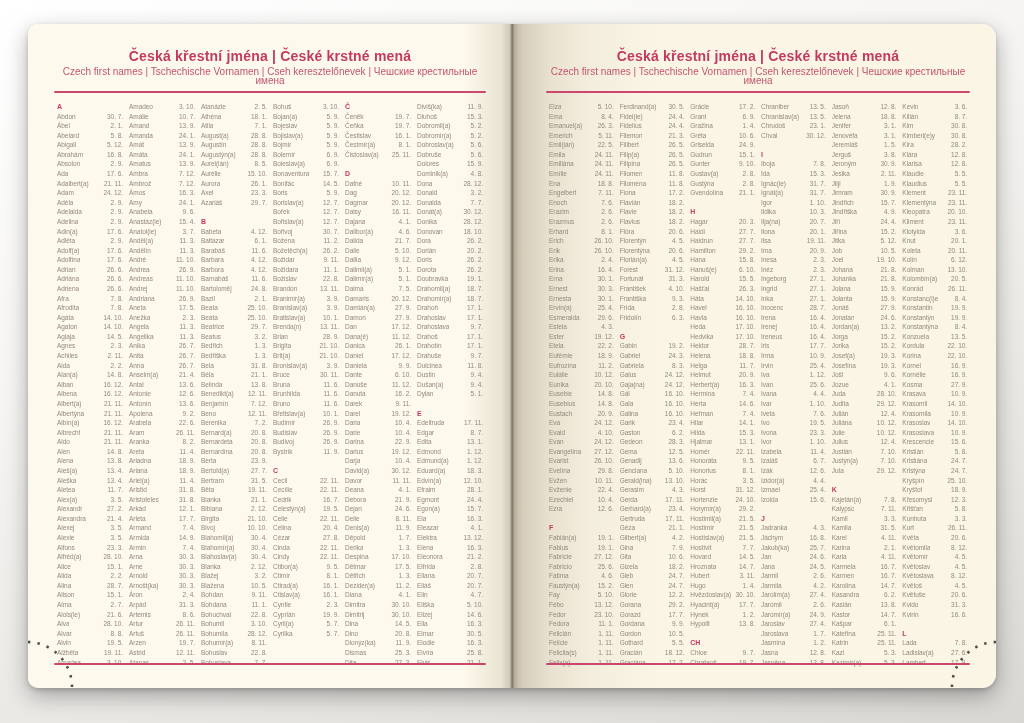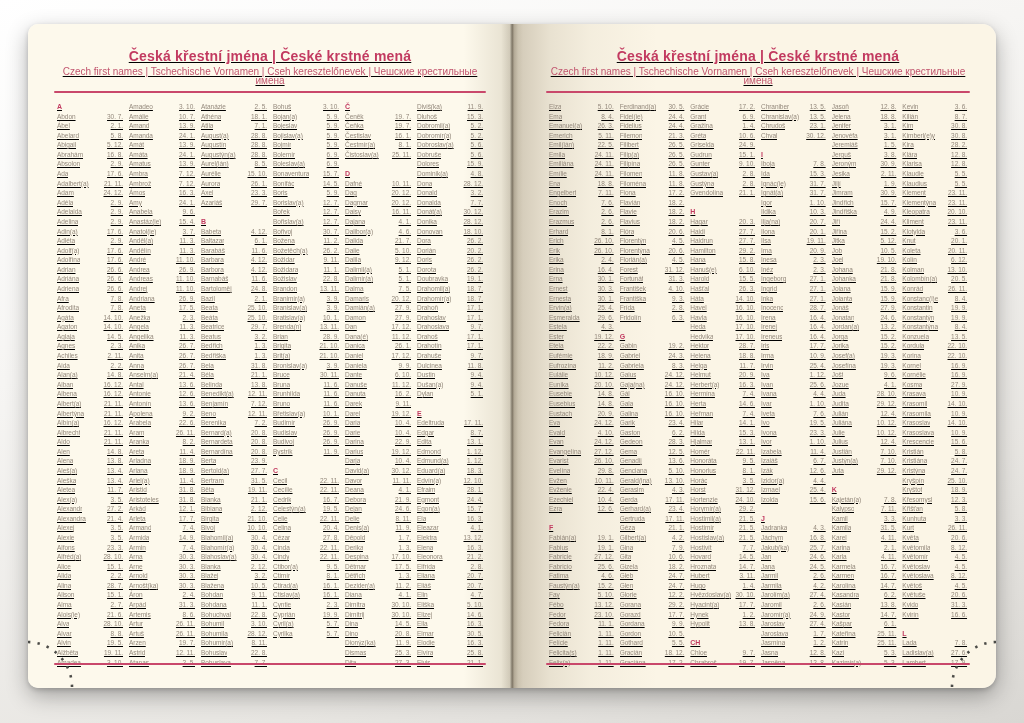--- a/index.html
+++ b/index.html
@@ -4,21 +4,21 @@
 <style>
   * { margin:0; padding:0; box-sizing:border-box; }
   html,body { width:1024px; height:723px; overflow:hidden;
     font-family:"Liberation Sans", sans-serif;
     background: linear-gradient(160deg,#ffffff 0%,#f6f5f3 35%,#e7e5e1 75%,#d9d7d3 100%); }
 
   .book { position:absolute; left:28px; top:24px; width:968px; height:664px;
     display:flex; border-radius:10px 14px 14px 10px;
     box-shadow: 0 8px 22px rgba(0,0,0,.30), 0 2px 5px rgba(0,0,0,.18); }
 
-  .page { position:relative; width:50%; height:100%; overflow:hidden;text-decoration:underline; }
+  .page { position:relative; width:50%; height:100%; overflow:hidden; }
   .page.left  { background: var(--page-left,#fdf9ec); border-radius:10px 0 0 10px;
                 padding:0 26px 0 26px; }
   .page.right { background: var(--page-right,#fbf5e6); border-radius:0 14px 14px 0;
                 padding:0 26px 0 34px; }
   .page.left::after { content:""; position:absolute; inset:0; pointer-events:none;
     background: linear-gradient(to right, transparent 90%, rgba(140,125,95,.22) 100%); }
   .page.right::before { content:""; position:absolute; inset:0; pointer-events:none;
     background: linear-gradient(to right, rgba(120,105,80,.34) 0%, rgba(150,138,112,.18) 8%,
                 rgba(180,170,148,.10) 16%, transparent 30%); }
 

